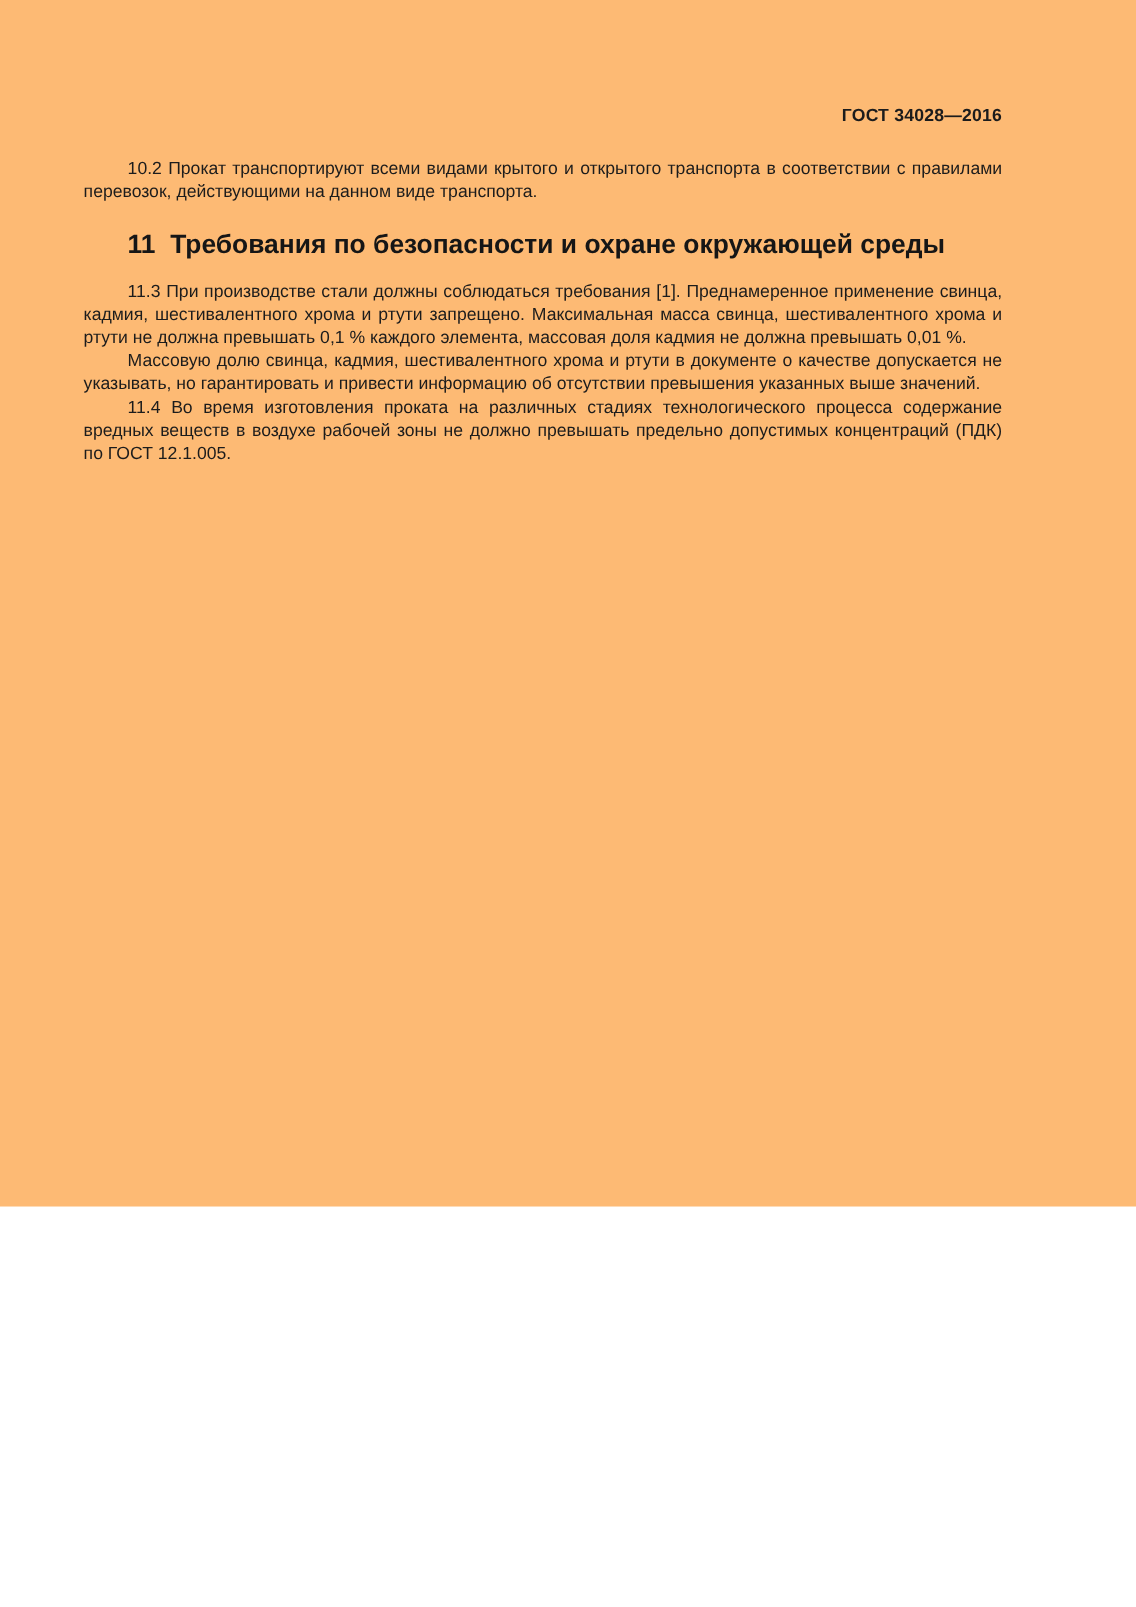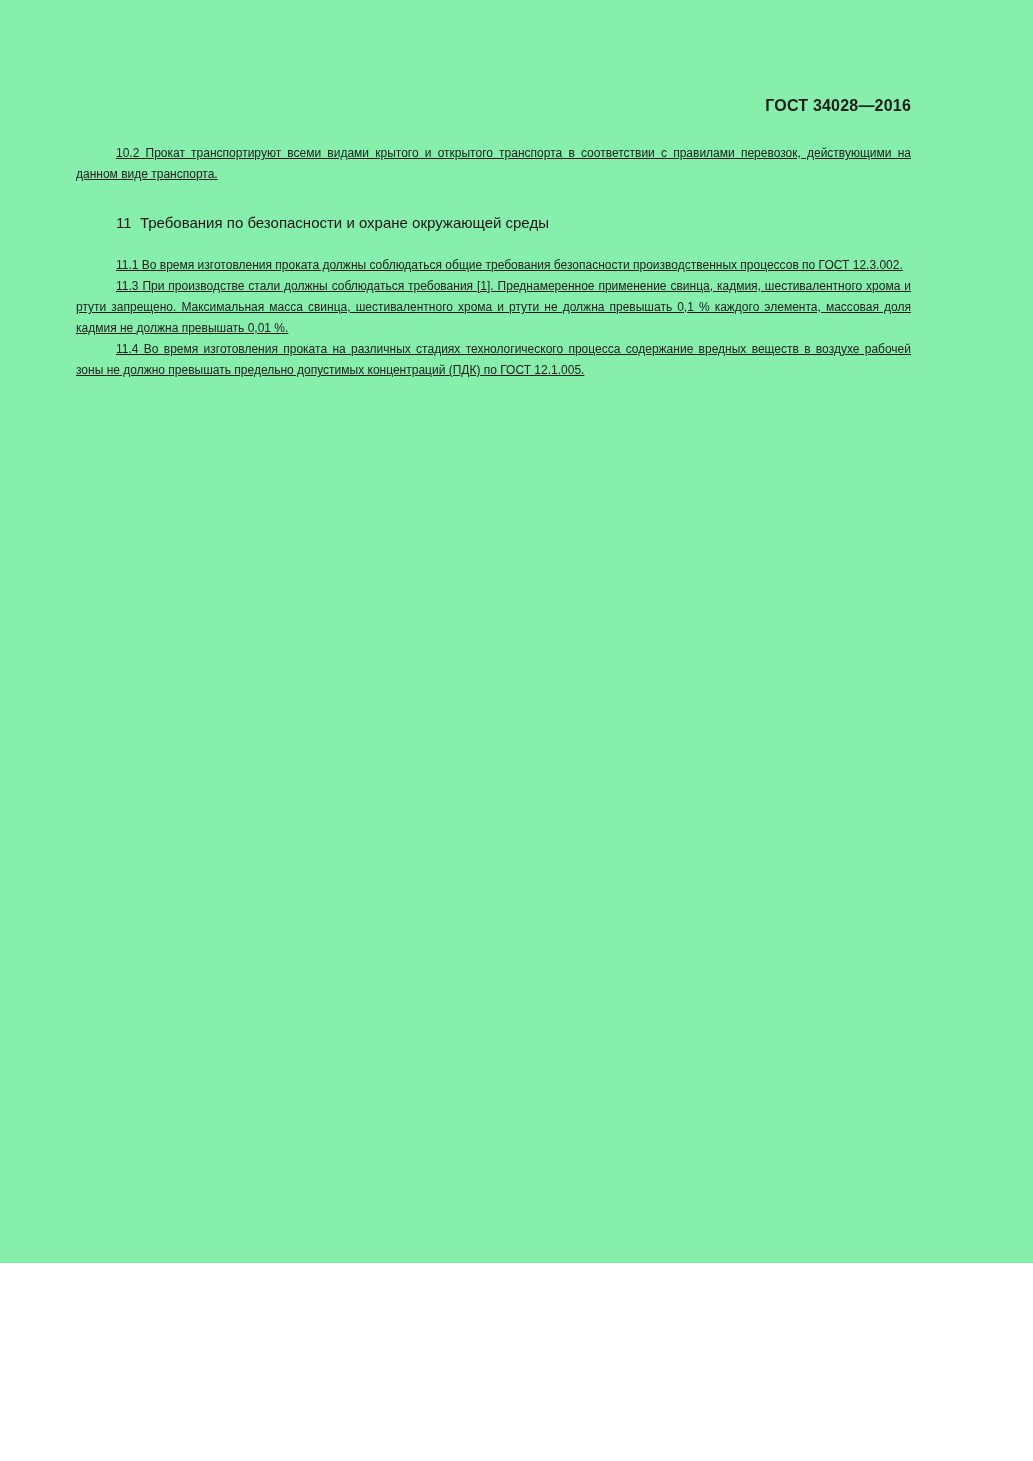--- a/index.html
+++ b/index.html
@@ -3,22 +3,22 @@
 <meta charset="utf-8">
 <style>
   html, body {
     margin: 0;
     padding: 0;
     background: #ffffff;
   }
   .page {
     position: relative;
     width: 1033px;
-    height: 1263px;
-    background: #86efac;
+    height: 1097px;
+    background: #fdba74;
     font-family: "Liberation Sans", sans-serif;
     color: #1c1c1c;
     overflow: hidden;
   }
   .running-header {
     position: absolute;
     top: 97px;
     left: 76px;
     right: 122px;
     text-align: right;
@@ -27,32 +27,31 @@
     letter-spacing: 0.2px;
   }
   .content {
     position: absolute;
     top: 143px;
     left: 76px;
     right: 122px;
   }
   .para {
     margin: 0;
-    font-size: 12px;
+    font-size: 16px;
     line-height: 21px;
     text-align: justify;
     text-indent: 40px;
-    text-decoration: underline;
   }
   .heading {
     margin: 26px 0 20px 0;
     padding-left: 40px;
-    font-size: 15px;
+    font-size: 24px;
     line-height: 24px;
-    font-weight: normal;
+    font-weight: bold;
     color: #161616;
   }
   .page-number {
     position: absolute;
     top: 1320px;
     right: 128px;
     font-size: 11px;
     color: #1c1c1c;
   }
 </style>
@@ -64,26 +63,26 @@
   <div class="running-header">
     <span>ГОСТ 34028—2016</span>
   </div>
 
   <div class="content">
 
     <p class="para">10.2 Прокат транспортируют всеми видами крытого и открытого транспорта в соответствии с правилами перевозок, действующими на данном виде транспорта.</p>
 
     <h2 class="heading">11&nbsp; Требования по безопасности и охране окружающей среды</h2>
 
-    <p class="para">11.1 Во время изготовления проката должны соблюдаться общие требования безопасности производственных процессов по ГОСТ 12.3.002.</p>
 
 
 
     <p class="para">11.3 При производстве стали должны соблюдаться требования [1]. Преднамеренное применение свинца, кадмия, шестивалентного хрома и ртути запрещено. Максимальная масса свинца, шестивалентного хрома и ртути не должна превышать 0,1 % каждого элемента, массовая доля кадмия не должна превышать 0,01 %.</p>
 
+    <p class="para">Массовую долю свинца, кадмия, шестивалентного хрома и ртути в документе о качестве допускается не указывать, но гарантировать и привести информацию об отсутствии превышения указанных выше значений.</p>
 
     <p class="para">11.4 Во время изготовления проката на различных стадиях технологического процесса содержание вредных веществ в воздухе рабочей зоны не должно превышать предельно допустимых концентраций (ПДК) по ГОСТ 12.1.005.</p>
 
   </div>
 
   <div class="page-number">23</div>
 
 </div>
 
 </body></html>

